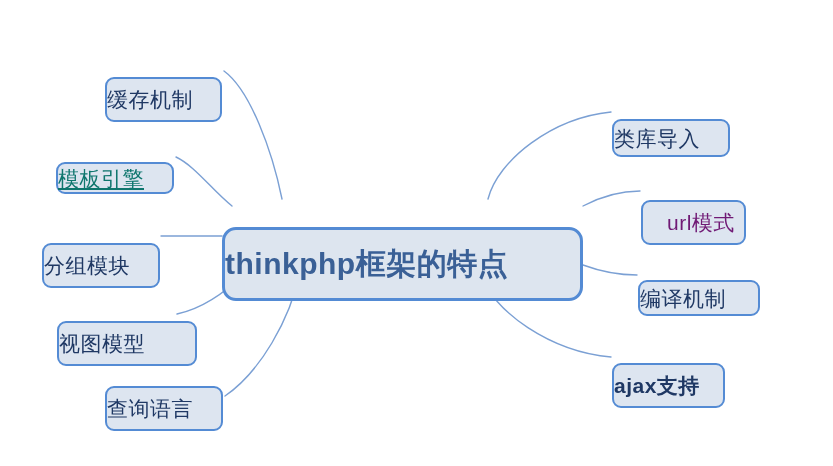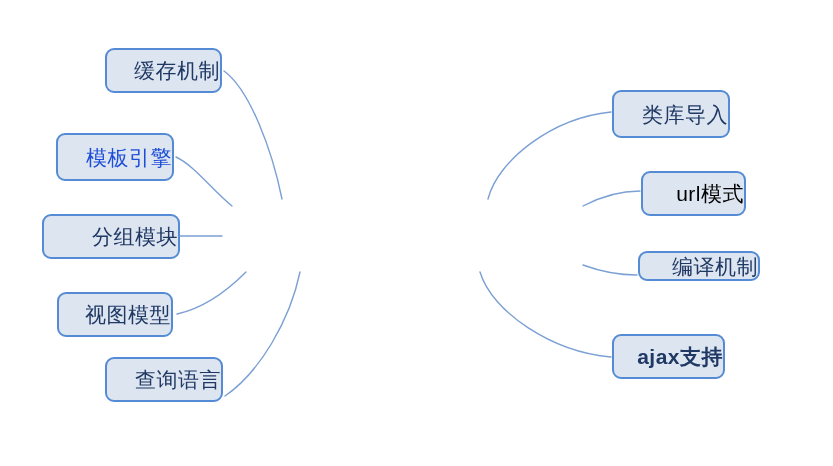--- a/index.html
+++ b/index.html
@@ -25,29 +25,30 @@
     left: 0;
     top: 0;
     width: 833px;
     height: 466px;
   }
   .node {
     position: absolute;
     box-sizing: border-box;
     display: flex;
     align-items: center;
-    justify-content: flex-end;
+    justify-content: flex-start;
     background: #dde5f0;
     border: 2px solid #548bd4;
     border-radius: 9px;
     color: #1f3864;
     font-size: 21px;
     letter-spacing: 0.5px;
     white-space: nowrap;
     z-index: 2;
+    margin-top: 29px;
   }
   .node-label {
     display: block;
     line-height: 1;
   }
   .node.central {
     background: #dde5ef;
     border: 3px solid #548bd4;
     border-radius: 14px;
     font-size: 30px;
@@ -66,44 +67,47 @@
       <path d="M 232 206 C 212 190 195 166 176 157" fill="none" stroke="#7ba0d4" stroke-width="1.4" stroke-linecap="round"></path>
       <path d="M 222 236 L 161 236" fill="none" stroke="#7ba0d4" stroke-width="1.4" stroke-linecap="round"></path>
       <path d="M 246 272 C 228 290 205 308 177 314" fill="none" stroke="#7ba0d4" stroke-width="1.4" stroke-linecap="round"></path>
       <path d="M 300 272 C 290 320 260 372 225 396" fill="none" stroke="#7ba0d4" stroke-width="1.4" stroke-linecap="round"></path>
       <path d="M 488 199 C 498 160 552 118 611 112" fill="none" stroke="#7ba0d4" stroke-width="1.4" stroke-linecap="round"></path>
       <path d="M 583 206 C 602 196 620 191 640 191" fill="none" stroke="#7ba0d4" stroke-width="1.4" stroke-linecap="round"></path>
       <path d="M 583 265 C 602 272 618 275 637 275" fill="none" stroke="#7ba0d4" stroke-width="1.4" stroke-linecap="round"></path>
       <path d="M 480 272 C 492 312 552 352 611 357" fill="none" stroke="#7ba0d4" stroke-width="1.4" stroke-linecap="round"></path>
     </svg>
 
+  <div class="node central" style="left: 222px; top: 198px; width: 361px; height: 74px; background: rgb(221, 229, 239); border-color: rgb(84, 139, 212); color: rgb(58, 96, 150);">
+    <span class="node-label">thinkphp框架的特点</span>
+  </div>
 
   <div id="branch-nodes">
       <div class="node" style="left: 105px; top: 48px; width: 117px; height: 45px; background: rgb(221, 229, 240); border-color: rgb(84, 139, 212); color: rgb(31, 56, 100);">
         <span class="node-label">缓存机制</span>
       </div>
-      <div class="node" style="left: 56px; top: 133px; width: 118px; height: 48px; background: rgb(221, 229, 240); border-color: rgb(84, 139, 212); color: #1d4ed8;">
+      <div class="node" style="left: 56px; top: 133px; width: 118px; height: 32px; background: rgb(221, 229, 240); border-color: rgb(84, 139, 212); color: #0f766e; text-decoration: underline;">
         <span class="node-label">模板引擎</span>
       </div>
-      <div class="node" style="left: 42px; top: 214px; width: 138px; height: 45px; background: rgb(221, 229, 240); border-color: rgb(84, 139, 212); color: rgb(31, 56, 100);">
+      <div class="node" style="left: 42px; top: 214px; width: 118px; height: 45px; background: rgb(221, 229, 240); border-color: rgb(84, 139, 212); color: rgb(31, 56, 100);">
         <span class="node-label">分组模块</span>
       </div>
-      <div class="node" style="left: 57px; top: 292px; width: 116px; height: 45px; background: rgb(221, 229, 240); border-color: rgb(84, 139, 212); color: rgb(31, 56, 100);">
+      <div class="node" style="left: 57px; top: 292px; width: 140px; height: 45px; background: rgb(221, 229, 240); border-color: rgb(84, 139, 212); color: rgb(31, 56, 100);">
         <span class="node-label">视图模型</span>
       </div>
       <div class="node" style="left: 105px; top: 357px; width: 118px; height: 45px; background: rgb(221, 229, 240); border-color: rgb(84, 139, 212); color: rgb(31, 56, 100);">
         <span class="node-label">查询语言</span>
       </div>
-      <div class="node" style="left: 612px; top: 90px; width: 118px; height: 48px; background: rgb(221, 229, 240); border-color: rgb(84, 139, 212); color: rgb(31, 56, 100);">
+      <div class="node" style="left: 612px; top: 90px; width: 118px; height: 38px; background: rgb(221, 229, 240); border-color: rgb(84, 139, 212); color: rgb(31, 56, 100);">
         <span class="node-label">类库导入</span>
       </div>
-      <div class="node" style="left: 641px; top: 171px; width: 105px; height: 45px; background: rgb(221, 229, 240); border-color: rgb(84, 139, 212); color: #000000;">
+      <div class="node" style="left: 641px; top: 171px; width: 105px; height: 45px; background: rgb(221, 229, 240); border-color: rgb(84, 139, 212); color: #701a75; padding-left: 24px;">
         <span class="node-label">url模式</span>
       </div>
-      <div class="node" style="left: 638px; top: 251px; width: 122px; height: 30px; background: rgb(221, 229, 240); border-color: rgb(84, 139, 212); color: rgb(31, 56, 100);">
+      <div class="node" style="left: 638px; top: 251px; width: 122px; height: 36px; background: rgb(221, 229, 240); border-color: rgb(84, 139, 212); color: rgb(31, 56, 100);">
         <span class="node-label">编译机制</span>
       </div>
       <div class="node" style="left: 612px; top: 334px; width: 113px; height: 45px; background: rgb(221, 229, 240); border-color: rgb(84, 139, 212); color: rgb(31, 56, 100); font-weight: bold;">
         <span class="node-label">ajax支持</span>
       </div>
     </div>
 
 </div>
 
 </body></html>

